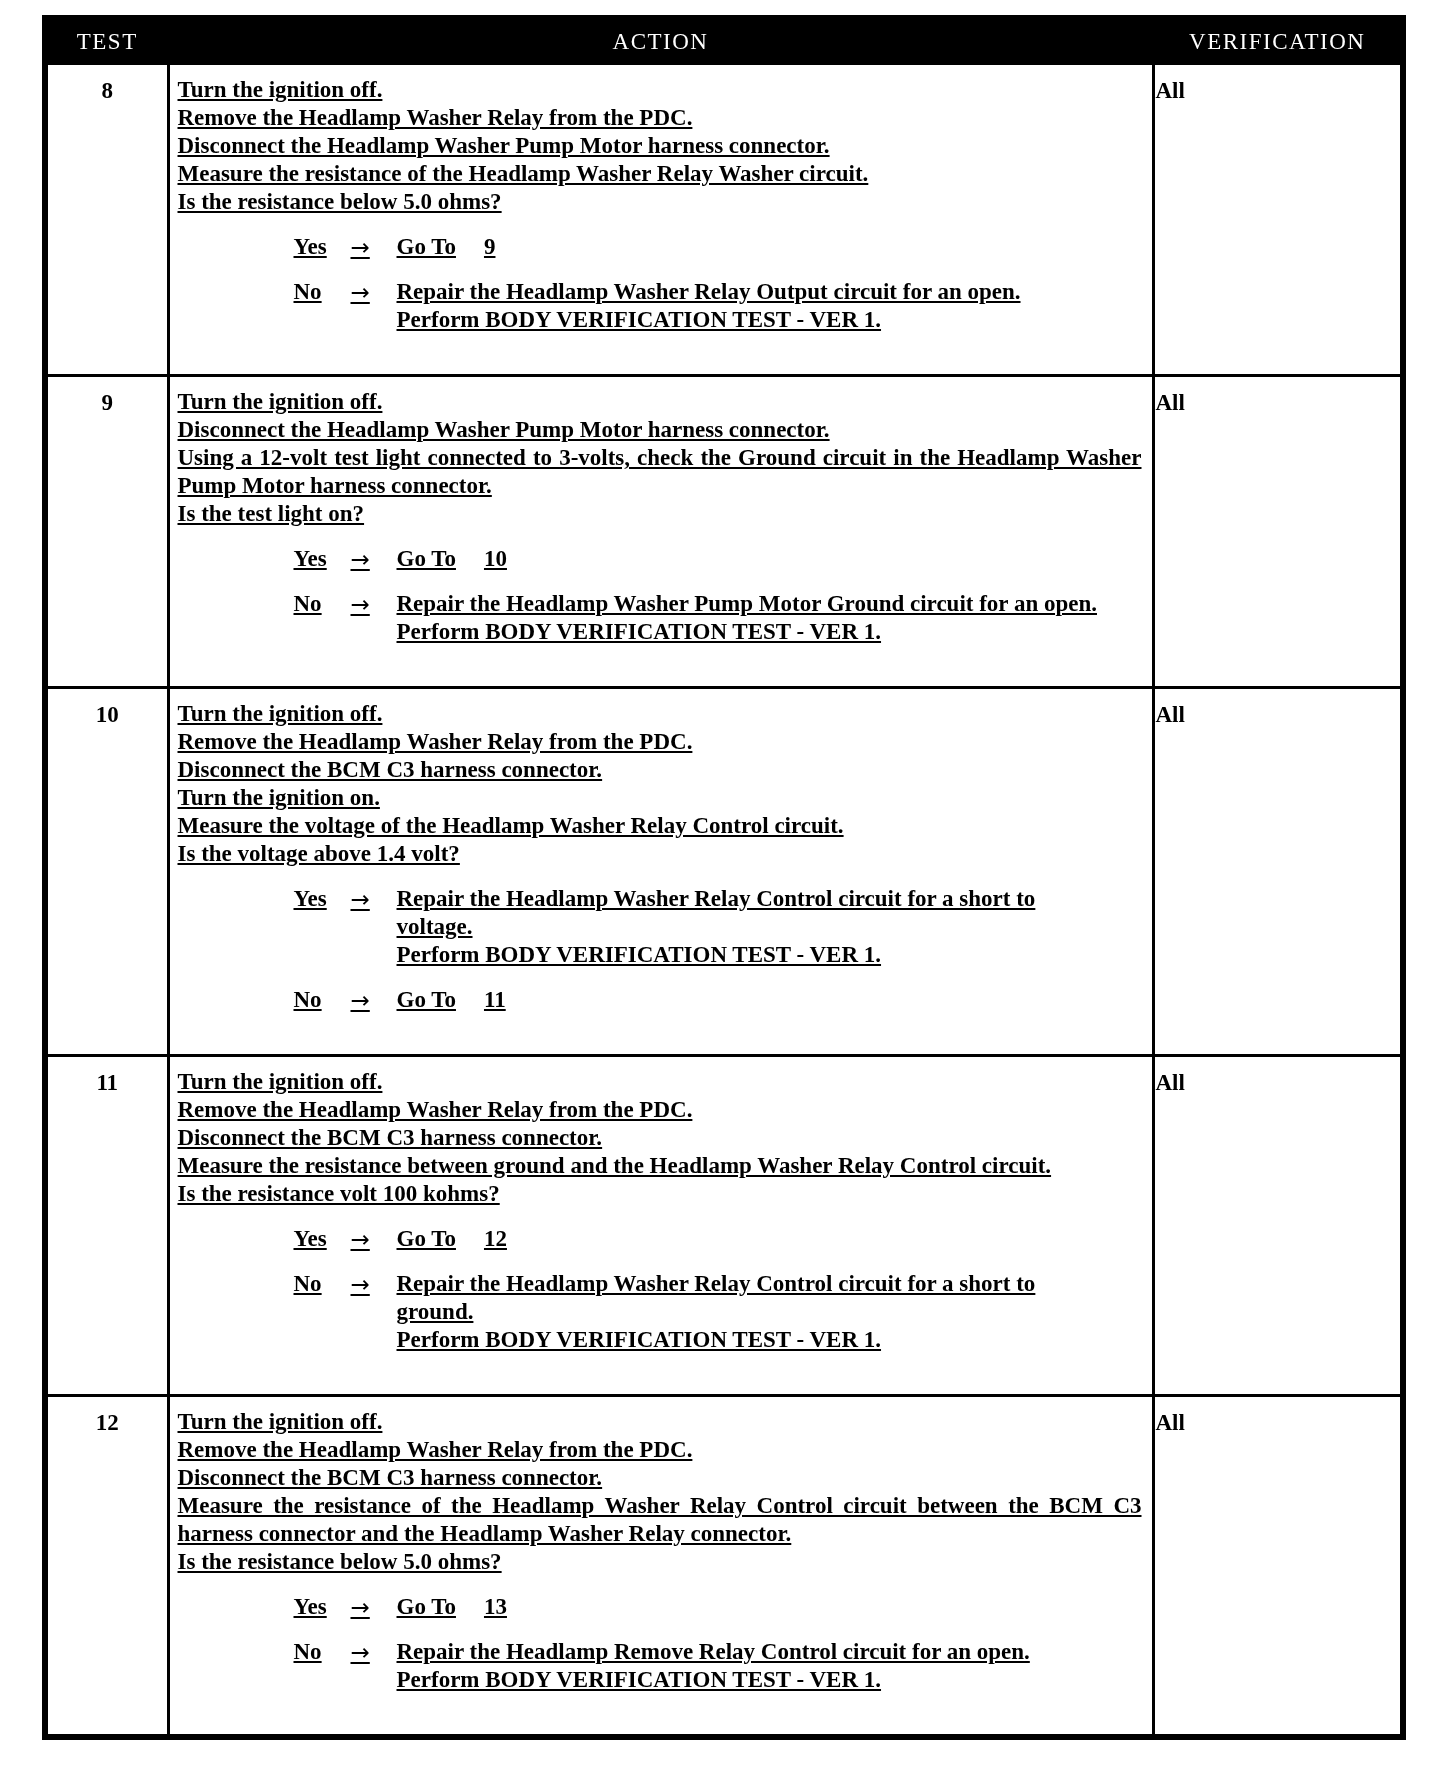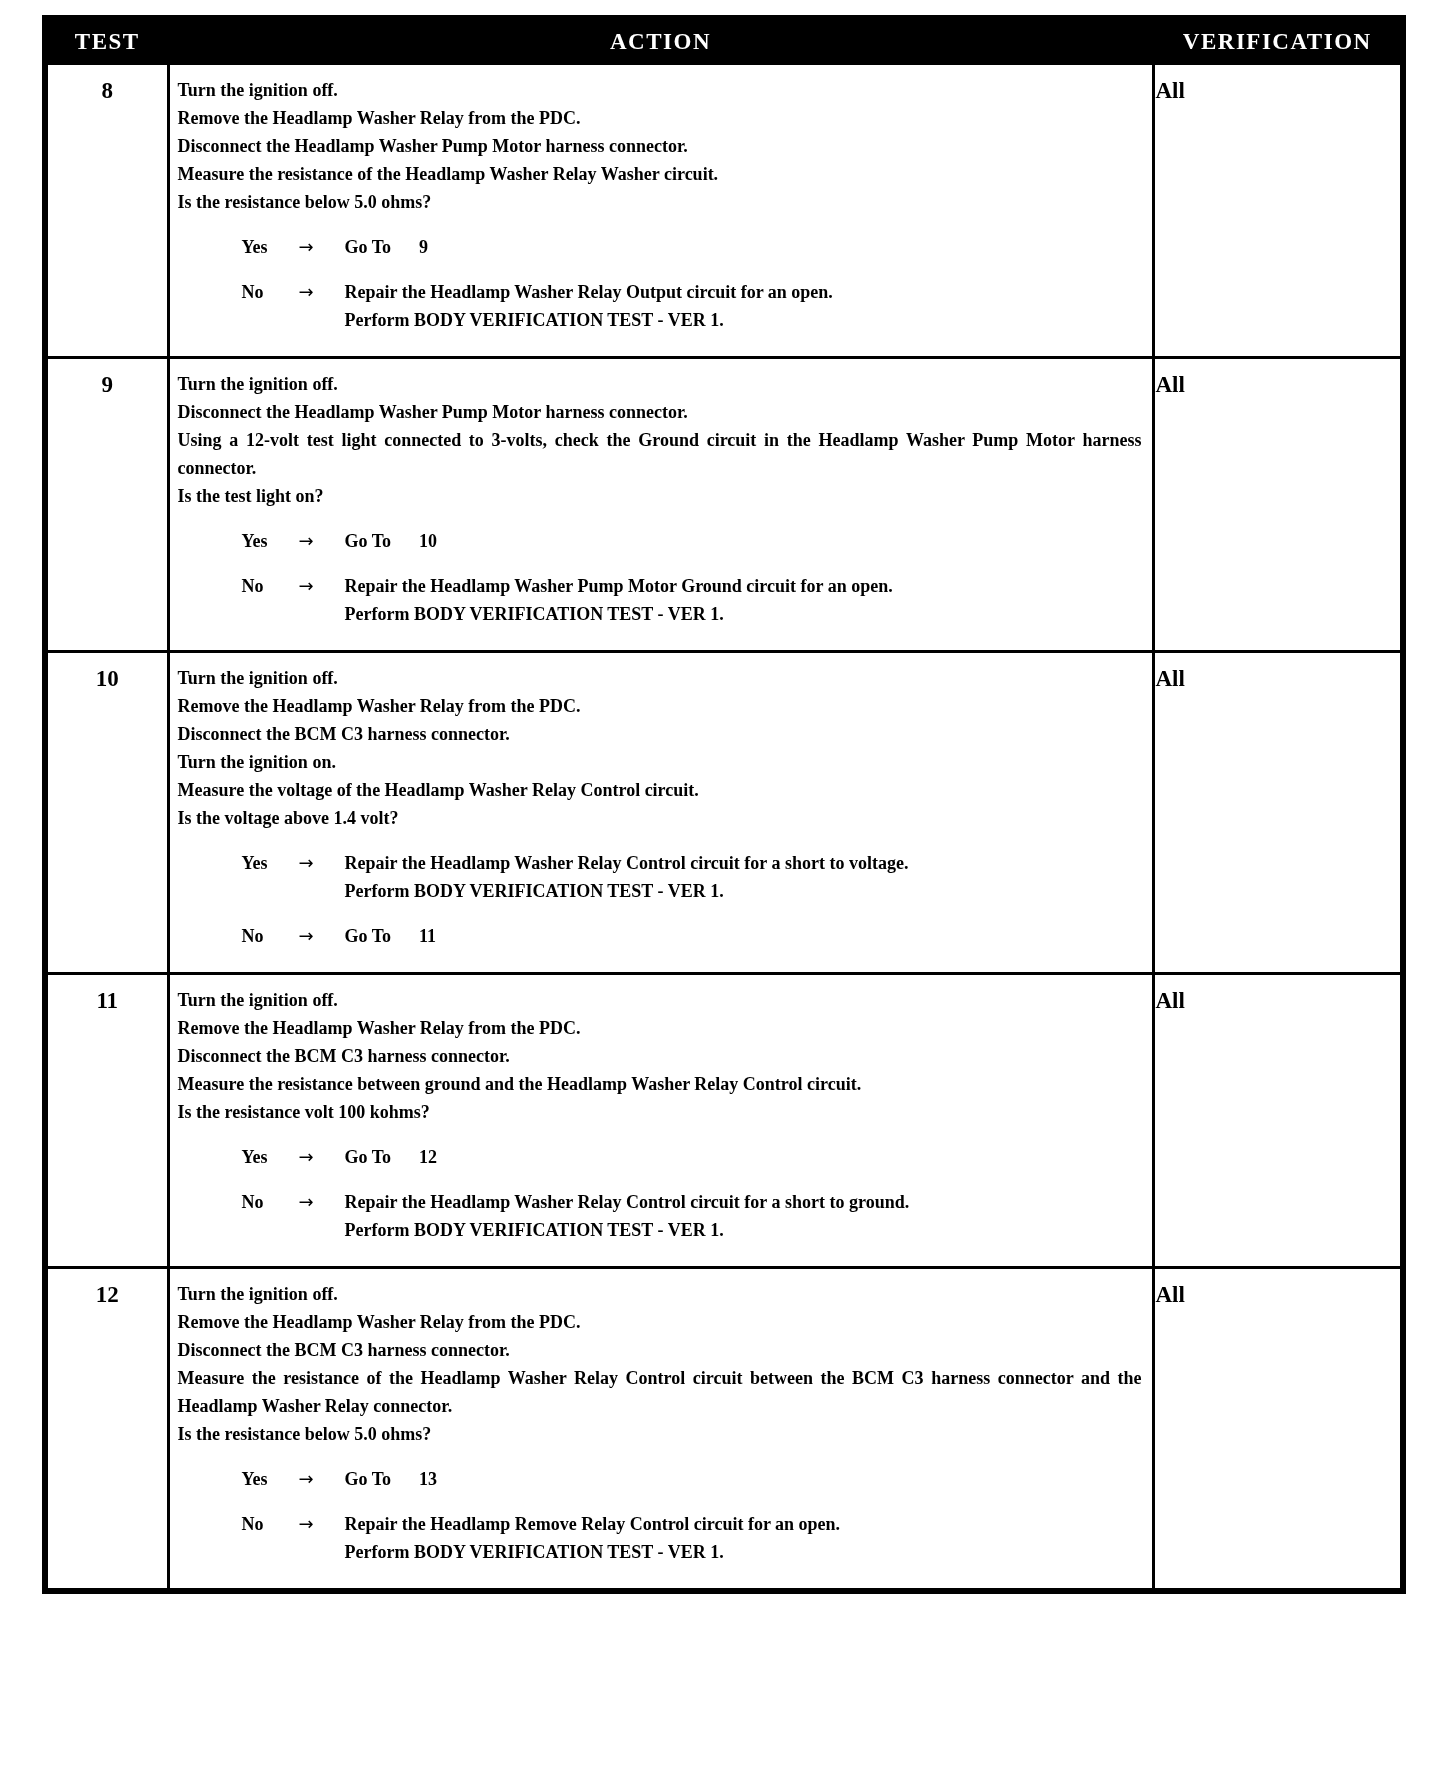--- a/index.html
+++ b/index.html
@@ -23,47 +23,48 @@
     top: 15px;
     width: 1358px;
     border-collapse: collapse;
     table-layout: fixed;
     border: 6px solid #000000;
   }
   table.diag th {
     background: #000000;
     color: #ffffff;
     font-size: 23px;
-    font-weight: 700;
+    font-weight: 400;
     letter-spacing: 1.5px;
     padding: 8px 4px 7px 4px;
     border: 3px solid #000000;
     text-align: center;
   }
   table.diag td {
     border: 3px solid #000000;
     vertical-align: top;
   }
   .test-cell {
     text-align: center;
     font-size: 23px;
     padding-top: 13px;
   }
   .action-cell {
-    padding: 11px 10px 22px 8px;
-    font-size: 18px;
+    padding: 11px 10px 40px 8px;
+    font-size: 23px;
     line-height: 28px;
+    text-decoration: underline;
   }
   .action-line {
     text-align: justify;
   }
   .result {
     display: flex;
     margin-top: 17px;
-    margin-left: 64px;
+    margin-left: 116px;
   }
   .answer {
     width: 57px;
     flex: none;
   }
   .arrow {
     width: 46px;
     flex: none;
     font-family: "DejaVu Sans", sans-serif;
     font-weight: 400;

